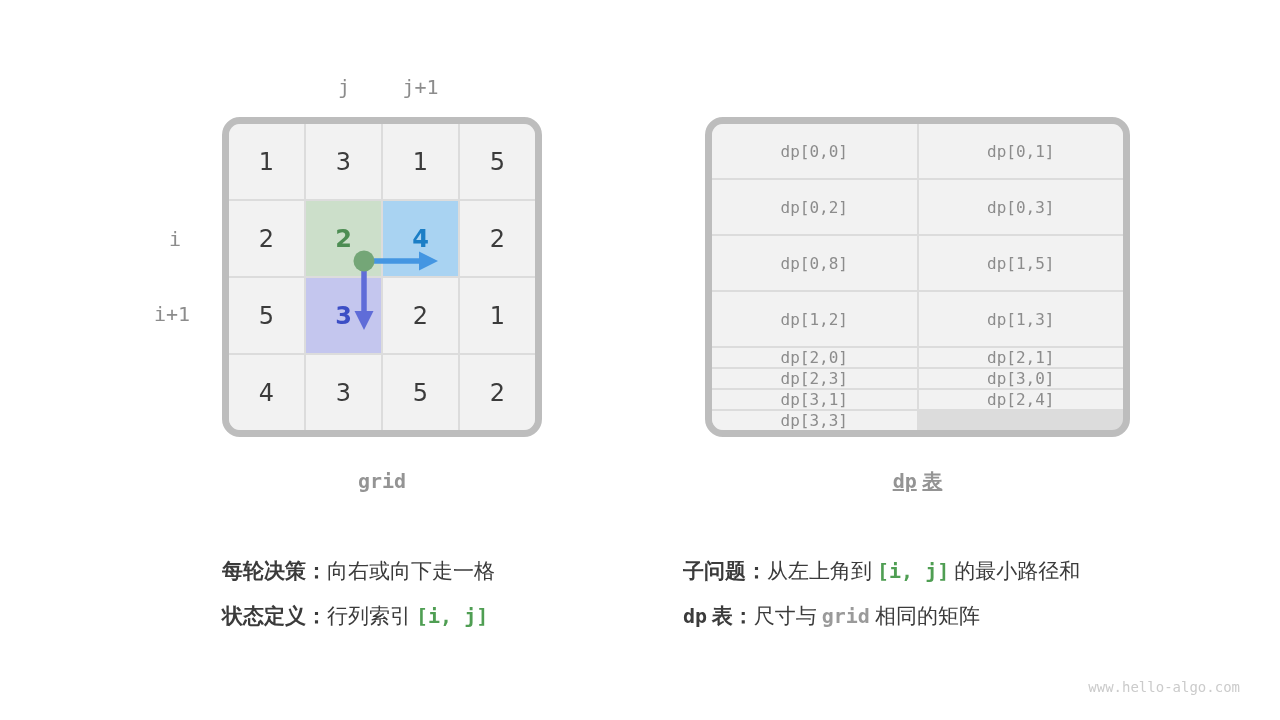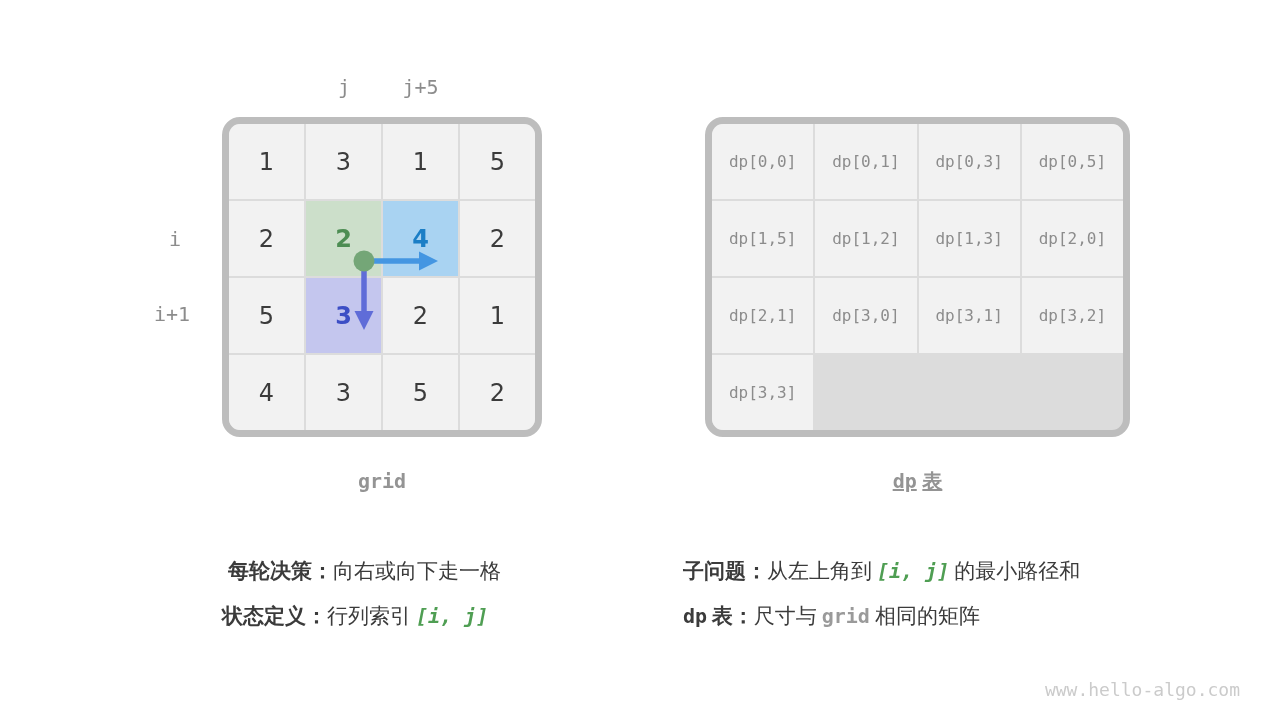--- a/index.html
+++ b/index.html
@@ -36,21 +36,21 @@
   .dtable{
     position:absolute;box-sizing:border-box;
     border:7px solid var(--table-border);
     border-radius:18px;
     background:var(--cell-divider);
     display:grid;gap:2px;overflow:hidden;
   }
   .grid-table{left:222px;top:117px;width:320px;height:320px;
     grid-template-columns:repeat(4,1fr);grid-template-rows:repeat(4,1fr);}
   .dp-table{left:705px;top:117px;width:425px;height:320px;
-    grid-template-columns:repeat(4,1fr);grid-template-rows:repeat(4,1fr);}
+    grid-template-columns:repeat(2,1fr);grid-template-rows:repeat(4,1fr);}
   .cell{
     background:var(--cell-bg);
     display:flex;align-items:center;justify-content:center;
     font-size:24px;color:var(--text-dark);
   }
   .dp-table .cell{
     font-size:16px;color:var(--label-gray);
     font-family:"DejaVu Sans Mono","Liberation Mono",monospace;
   }
   .hl-green{background:var(--green-cell-bg);}
@@ -81,46 +81,46 @@
   .cap-dp .cn{margin-left:0.28em;}
 
   
   .overlay{position:absolute;left:0;top:0;pointer-events:none;}
 
   
   .note{position:absolute;font-size:21px;line-height:30px;white-space:nowrap;}
   .note .b{font-weight:700;color:var(--text-dark);}
   .note .code-green{
     font-family:"DejaVu Sans Mono","Liberation Mono",monospace;
-    font-weight:700;color:var(--code-green);font-size:20px;margin:0 0.25em;font-style:italic;
+    font-weight:700;color:var(--code-green);font-size:20px;margin:0 0.25em;
   }
   .note .code-gray{
     font-family:"DejaVu Sans Mono","Liberation Mono",monospace;
     font-weight:700;color:var(--code-gray);font-size:20px;margin:0 0.25em;
   }
   .note .mono-b{font-family:"DejaVu Sans Mono","Liberation Mono",monospace;font-size:20px;}
   .note .cn-gap{margin-left:0.22em;}
-  .n-l1{left:228px;top:556px;}
+  .n-l1{left:222px;top:556px;}
   .n-l2{left:222px;top:601px;}
   .n-r1{left:683px;top:556px;}
   .n-r2{left:683px;top:601px;}
 
   .watermark{
     position:absolute;right:40px;top:679px;
     font-family:"DejaVu Sans Mono","Liberation Mono",monospace;
-    font-size:18px;color:var(--watermark-gray);
+    font-size:14px;color:var(--watermark-gray);
   }
 </style>
 </head>
 <body>
 
 <div class="page">
 
   <div class="axis lab-j">j</div>
-  <div class="axis lab-j1">j+5</div>
+  <div class="axis lab-j1">j+1</div>
   <div class="axis lab-i">i</div>
   <div class="axis lab-i1">i+1</div>
 
   <div class="dtable grid-table">
     <div class="cell">1</div>
     <div class="cell">3</div>
     <div class="cell">1</div>
     <div class="cell">5</div>
     <div class="cell">2</div>
     <div class="cell hl-green num-green">2</div>
@@ -140,30 +140,32 @@
     <line x1="374" y1="261" x2="421" y2="261" stroke="var(--arrow-right-blue)" stroke-width="5.5"></line>
     <polygon points="438,261 419,251.5 419,270.5" fill="var(--arrow-right-blue)"></polygon>
     <line x1="364" y1="270" x2="364" y2="313" stroke="var(--arrow-down-indigo)" stroke-width="5.5"></line>
     <polygon points="364,330 354.5,311 373.5,311" fill="var(--arrow-down-indigo)"></polygon>
     <circle cx="364" cy="261" r="10.5" fill="var(--dot-green)"></circle>
   </svg>
 
   <div class="dtable dp-table">
     <div class="cell">dp[0,0]</div>
     <div class="cell">dp[0,1]</div>
+    <div class="cell">dp[0,2]</div>
     <div class="cell">dp[0,3]</div>
-    <div class="cell">dp[0,5]</div>
+    <div class="cell">dp[0,8]</div>
     <div class="cell">dp[1,5]</div>
     <div class="cell">dp[1,2]</div>
     <div class="cell">dp[1,3]</div>
     <div class="cell">dp[2,0]</div>
     <div class="cell">dp[2,1]</div>
+    <div class="cell">dp[2,3]</div>
     <div class="cell">dp[3,0]</div>
     <div class="cell">dp[3,1]</div>
-    <div class="cell">dp[3,2]</div>
+    <div class="cell">dp[2,4]</div>
     <div class="cell">dp[3,3]</div>
   </div>
 
   <div class="caption cap-grid">grid</div>
   <div class="caption cap-dp"><span class="code">dp</span><span class="cn">表</span></div>
 
   <div class="note n-l1"><span class="b">每轮决策：</span><span>向右或向下走一格</span></div>
 
   <div class="note n-l2"><span class="b">状态定义：</span><span>行列索引</span><span class="code-green">[i, j]</span></div>
 

